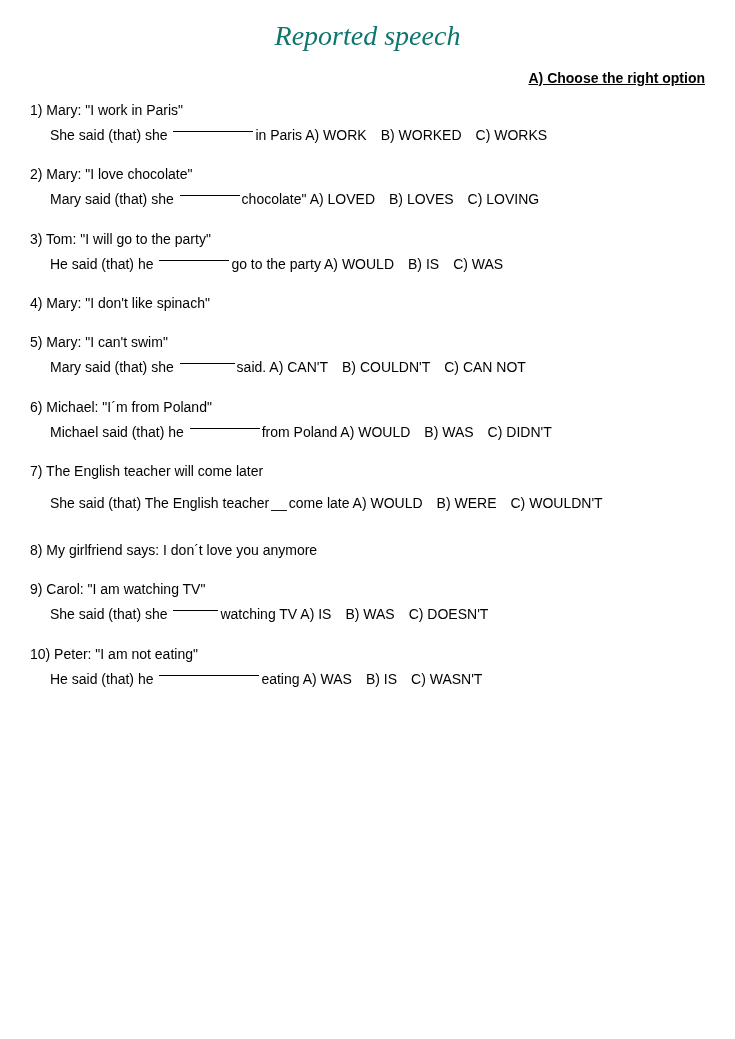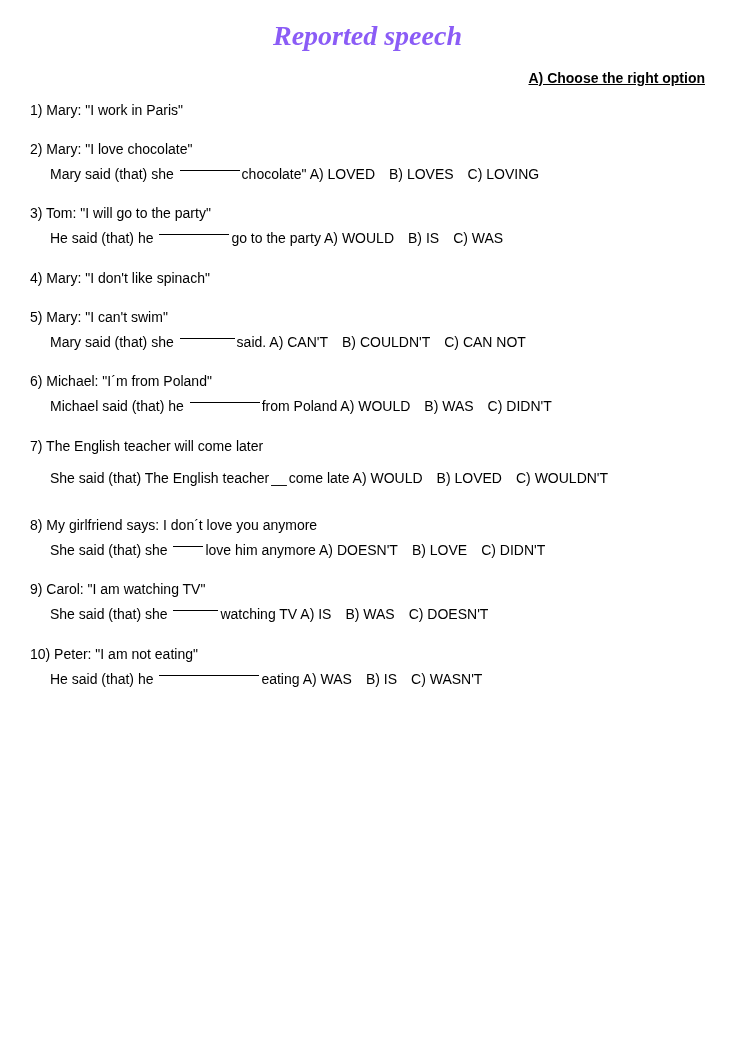--- a/index.html
+++ b/index.html
@@ -13,23 +13,23 @@
       font-family: 'Comic Sans MS', 'Chalkboard SE', cursive, sans-serif;
       font-size: 14px;
       color: #000000;
       width: 735px;
       min-height: 1039px;
       padding: 20px 30px;
     }
 
     h1 {
       text-align: center;
-      color: #8b5cf6;
+      color: #0f766e;
       font-size: 28px;
-      font-weight: bold;
+      font-weight: normal;
       font-style: italic;
       margin-bottom: 18px;
       font-family: 'Comic Sans MS', cursive;
     }
 
     .section-label {
       font-weight: bold;
       text-decoration: underline;
       margin-bottom: 14px;
       font-size: 14px;
@@ -65,20 +65,21 @@
 </head>
 <body>
 
 <h1>Reported speech</h1>
 
 <div class="section-label">A) Choose the right option</div>
 
 <div id="questions-container">
     <div class="question-block">
       <div class="question-line">1)  Mary: "I work in Paris"</div>
+      <div class="answer-line"><span style="margin-left: 20px;"></span><span>She said (that) she </span><span class="blank" style="min-width: 80px;"></span><span>in Paris  </span><span class="option">A) WORK</span><span class="option">B) WORKED</span><span class="option">C) WORKS</span></div>
     </div>
     <div class="question-block">
       <div class="question-line">2)  Mary: "I love chocolate"</div>
       <div class="answer-line"><span style="margin-left: 20px;"></span><span>Mary said (that) she </span><span class="blank" style="min-width: 60px;"></span><span>chocolate"  </span><span class="option">A) LOVED</span><span class="option">B) LOVES</span><span class="option">C) LOVING</span></div>
     </div>
     <div class="question-block">
       <div class="question-line">3)  Tom: "I will go to the party"</div>
       <div class="answer-line"><span style="margin-left: 20px;"></span><span>He said (that) he </span><span class="blank" style="min-width: 70px;"></span><span>go to the party  </span><span class="option">A) WOULD</span><span class="option">B) IS</span><span class="option">C) WAS</span></div>
     </div>
     <div class="question-block">
@@ -87,25 +88,24 @@
     <div class="question-block">
       <div class="question-line">5)  Mary: "I can't swim"</div>
       <div class="answer-line"><span style="margin-left: 20px;"></span><span>Mary said (that) she </span><span class="blank" style="min-width: 55px;"></span><span>said.  </span><span class="option">A) CAN'T</span><span class="option">B) COULDN'T</span><span class="option">C) CAN NOT</span></div>
     </div>
     <div class="question-block">
       <div class="question-line">6)  Michael: "I´m from Poland"</div>
       <div class="answer-line"><span style="margin-left: 20px;"></span><span>Michael said (that) he </span><span class="blank" style="min-width: 70px;"></span><span>from Poland  </span><span class="option">A) WOULD</span><span class="option">B) WAS</span><span class="option">C) DIDN'T</span></div>
     </div>
     <div class="question-block">
       <div class="question-line">7)  The English teacher will come later</div>
-      <div class="answer-line"><span style="margin-left: 20px;"></span><span>She said (that) The English teacher</span><span class="blank" style="min-width: 0px; border-bottom: none;">__</span><span>come late  </span><span class="option">A) WOULD</span><span class="option">B) LOVED</span><span class="option">C) WOULDN'T</span></div>
+      <div class="answer-line"><span style="margin-left: 20px;"></span><span>She said (that) The English teacher</span><span class="blank" style="min-width: 0px; border-bottom: none;">__</span><span>come late  </span><span class="option">A) WOULD</span><span class="option">B) WERE</span><span class="option">C) WOULDN'T</span></div>
     </div>
     <div class="question-block">
       <div class="question-line">8)  My girlfriend says: I don´t love you anymore</div>
-      <div class="answer-line"><span style="margin-left: 20px;"></span><span>She said (that) she </span><span class="blank" style="min-width: 30px;"></span><span>love him anymore  </span><span class="option">A) DOESN'T</span><span class="option">B) LOVE</span><span class="option">C) DIDN'T</span></div>
     </div>
     <div class="question-block">
       <div class="question-line">9)  Carol: "I am watching TV"</div>
       <div class="answer-line"><span style="margin-left: 20px;"></span><span>She said (that) she </span><span class="blank" style="min-width: 45px;"></span><span>watching TV  </span><span class="option">A) IS</span><span class="option">B) WAS</span><span class="option">C) DOESN'T</span></div>
     </div>
     <div class="question-block">
       <div class="question-line">10)  Peter: "I am not eating"</div>
       <div class="answer-line"><span style="margin-left: 20px;"></span><span>He said (that) he </span><span class="blank" style="min-width: 100px;"></span><span>eating  </span><span class="option">A) WAS</span><span class="option">B) IS</span><span class="option">C) WASN'T</span></div>
     </div>
   </div>

